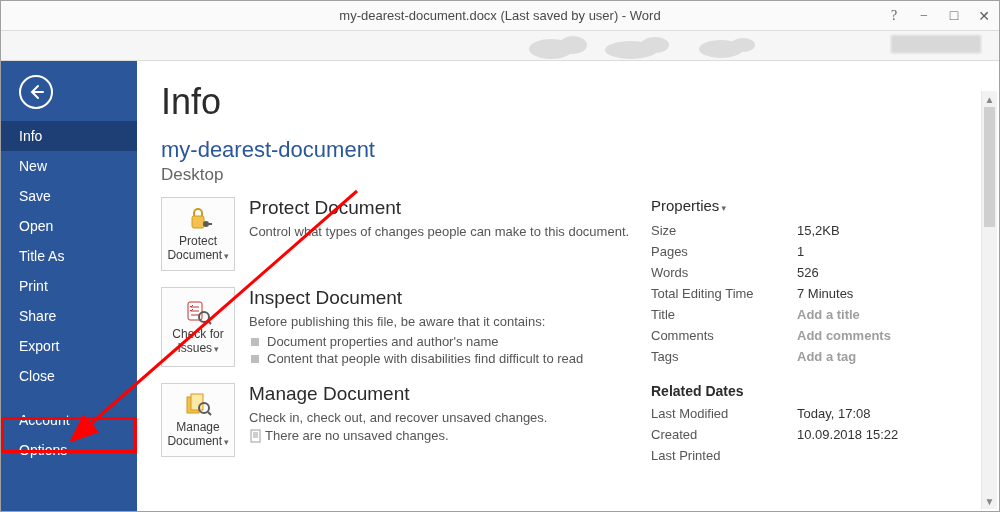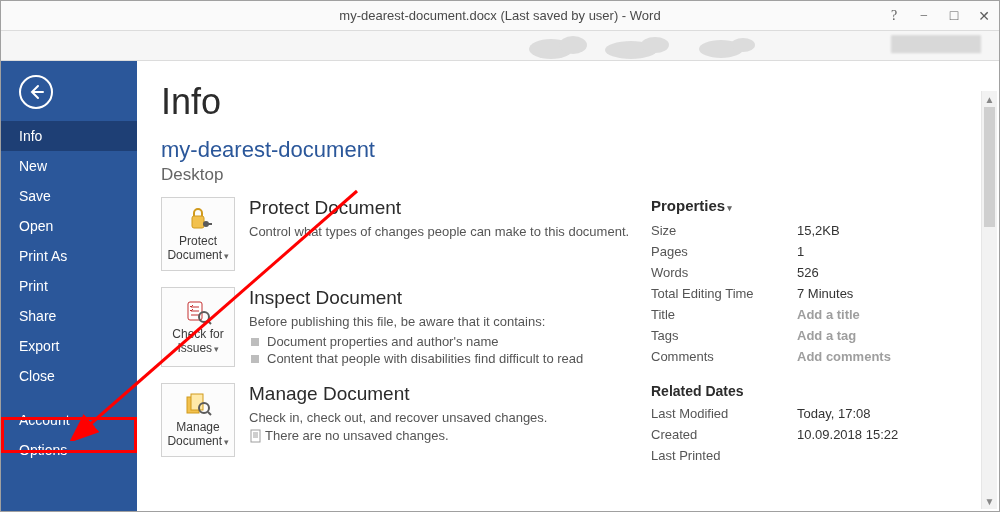--- a/index.html
+++ b/index.html
@@ -57,21 +57,21 @@
   }
   .bigbtn .iconbox { height:28px; display:flex; align-items:center; justify-content:center; margin-bottom:2px; }
   .bigbtn .drop { font-size:9px; margin-left:2px; color:#666; }
   .section-body { margin-left:14px; flex:1; }
   .section-body h2 { font-size:19px; font-weight:400; color:#2b2b2b; margin:0 0 4px 0; }
   .section-body p { font-size:13px; color:#555; margin:0 0 2px 0; line-height:1.35; }
   .bullets { margin:2px 0 0 0; padding:0; list-style:none; }
   .bullets li { font-size:13px; color:#555; padding:1px 0 1px 18px; position:relative; }
   .bullets li::before { content:""; position:absolute; left:2px; top:5px; width:8px; height:8px; background:#bdbdbd; }
   .inline-note { font-size:13px; color:#555; display:flex; align-items:center; gap:2px; }
-  .props h3 { font-size:15px; color:#2b2b2b; font-weight:700; margin:0 0 6px 0; }
+  .props h3 { font-size:15px; color:#2b2b2b; font-weight:400; margin:0 0 6px 0; }
   .props h3 .tiny-drop { font-size:9px; color:#666; margin-left:2px; }
   .kv { display:flex; font-size:13px; padding:3px 0; }
   .kv .k { width:146px; color:#555; }
   .kv .v { color:#333; }
   .kv .placeholder { color:#9e9e9e;font-weight:bold; }
   .rightcol h4 { font-size:14px; font-weight:700; color:#2b2b2b; margin:16px 0 4px 0; }
   .scrollbar { position:absolute; right:2px; top:30px; bottom:2px; width:16px; background:#f2f2f2; border-left:1px solid #e6e6e6; }
   .scrollbar .btn { height:16px; display:flex; align-items:center; justify-content:center; color:#888; font-size:10px; }
   .scrollbar .track { position:absolute; top:16px; bottom:16px; left:0; right:0; }
   .scrollbar .thumb { position:absolute; top:0; left:2px; right:2px; height:120px; background:#cfcfcf; }
@@ -118,21 +118,21 @@
       <div class="back-circle">
         <svg width="18" height="18" viewBox="0 0 18 18">
           <path d="M11 3 L5 9 L11 15 M5 9 H16" stroke="#fff" stroke-width="2" fill="none" stroke-linecap="round"></path>
         </svg>
       </div>
       <div class="nav">
         <div class="item selected">Info</div>
         <div class="item">New</div>
         <div class="item">Save</div>
         <div class="item">Open</div>
-        <div class="item">Print As</div>
+        <div class="item">Title As</div>
         <div class="item">Print</div>
         <div class="item">Share</div>
         <div class="item">Export</div>
         <div class="item">Close</div>
         <div class="gap"></div>
         <div class="item">Account</div>
         <div class="item">Options</div>
       </div>
     </div>
 
@@ -230,26 +230,26 @@
                 </div>
                 <div class="kv">
                   <div class="k">Total Editing Time</div>
                   <div class="v">7 Minutes</div>
                 </div>
                 <div class="kv">
                   <div class="k">Title</div>
                   <div class="v placeholder">Add a title</div>
                 </div>
                 <div class="kv">
+                  <div class="k">Comments</div>
+                  <div class="v placeholder">Add comments</div>
+                </div>
+                <div class="kv">
                   <div class="k">Tags</div>
                   <div class="v placeholder">Add a tag</div>
-                </div>
-                <div class="kv">
-                  <div class="k">Comments</div>
-                  <div class="v placeholder">Add comments</div>
                 </div>
               </div>
             <h4>Related Dates</h4>
             <div id="date-rows">
                 <div class="kv">
                   <div class="k">Last Modified</div>
                   <div class="v">Today, 17:08</div>
                 </div>
                 <div class="kv">
                   <div class="k">Created</div>

